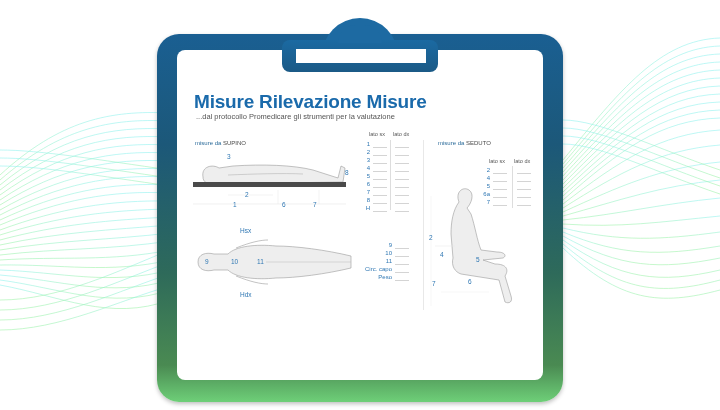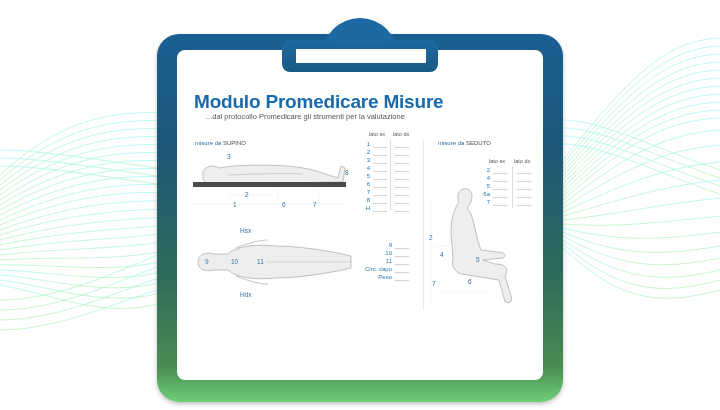--- a/index.html
+++ b/index.html
@@ -8,21 +8,21 @@
   .clipboard{position:absolute;left:157px;top:34px;width:406px;height:368px;border-radius:22px;
     background:linear-gradient(180deg,#1a5f92 0%,#1c5879 30%,#2e6a5a 65%,#4a8a52 90%,#6ecf78 100%);
     box-shadow:0 2px 4px rgba(0,0,0,0.25);}
   .clip-arch{position:absolute;left:322px;top:18px;width:76px;height:40px;border-radius:38px 38px 0 0;background:#1d6aa2;}
   .clip-arch-inner{position:absolute;left:337px;top:34px;width:46px;height:20px;border-radius:23px 23px 0 0;background:#fff;}
   .paper{position:absolute;left:177px;top:50px;width:366px;height:330px;background:#ffffff;border-radius:8px;}
   .clip-bar{position:absolute;left:282px;top:47px;width:156px;height:26px;border-radius:6px;
     background:linear-gradient(180deg,#1b6aa2,#1b5a86);}
   .clip-bar-hole{position:absolute;left:296px;top:51px;width:130px;height:14px;background:#fff;}
   .title{position:absolute;left:194px;top:91px;font-size:19px;font-weight:bold;color:#1a6aab;letter-spacing:-0.2px;white-space:nowrap;}
-  .subtitle{position:absolute;left:206px;top:112px;font-size:7.5px;color:#555;white-space:nowrap;}
+  .subtitle{position:absolute;left:196px;top:112px;font-size:7.5px;color:#555;white-space:nowrap;}
   .sec-label{position:absolute;font-size:6px;color:#2b6b9a;white-space:nowrap;}
   .sec-label b{font-weight:normal;color:#4a4a4a;}
   .num{position:absolute;font-size:6.5px;color:#2f77b3;white-space:nowrap;}
   .col-head{position:absolute;font-size:5.5px;color:#555;white-space:nowrap;}
   .row-label{position:absolute;font-size:6px;color:#2f77b3;text-align:right;width:24px;}
   .blank{position:absolute;height:0;border-top:1px solid #d4d4d4;}
   .vsep{position:absolute;width:0;border-left:1px solid #ddd;}
   .body-svg{position:absolute;}
 </style>
 </head>
@@ -99,21 +99,21 @@
 </svg>
 
 <div class="clipboard"></div>
 <div class="clip-arch"></div>
 <div class="clip-bar"></div>
 <div class="paper"></div>
 <div class="clip-bar" style="top:40px;height:32px;border-radius:8px;"></div>
 <div class="clip-bar-hole" style="top:49px;height:14px;"></div>
 <div class="clip-arch-inner" style="top:25px;left:338px;width:44px;height:18px;background:#1d6aa2;"></div>
 
-<div class="title">Modulo Promedicare Misure</div>
+<div class="title">Misure Rilevazione Misure</div>
 <div class="subtitle">...dal protocollo Promedicare gli strumenti per la valutazione</div>
 
 <div class="sec-label" style="left:195px;top:140px;">
   <span>misure da</span>
   <b>SUPINO</b>
 </div>
 
 <svg class="body-svg" style="left:193px;top:152px;" width="160" height="60">
 
   <path d="M10 25 C8 14 20 12 26 16 L40 14 C70 12 100 13 120 18 L145 26 L148 14 L152 16 L150 30 L20 32 C14 32 10 30 10 25 Z" fill="#eeeeee" stroke="#9a9a9a" stroke-width="0.6"></path>

